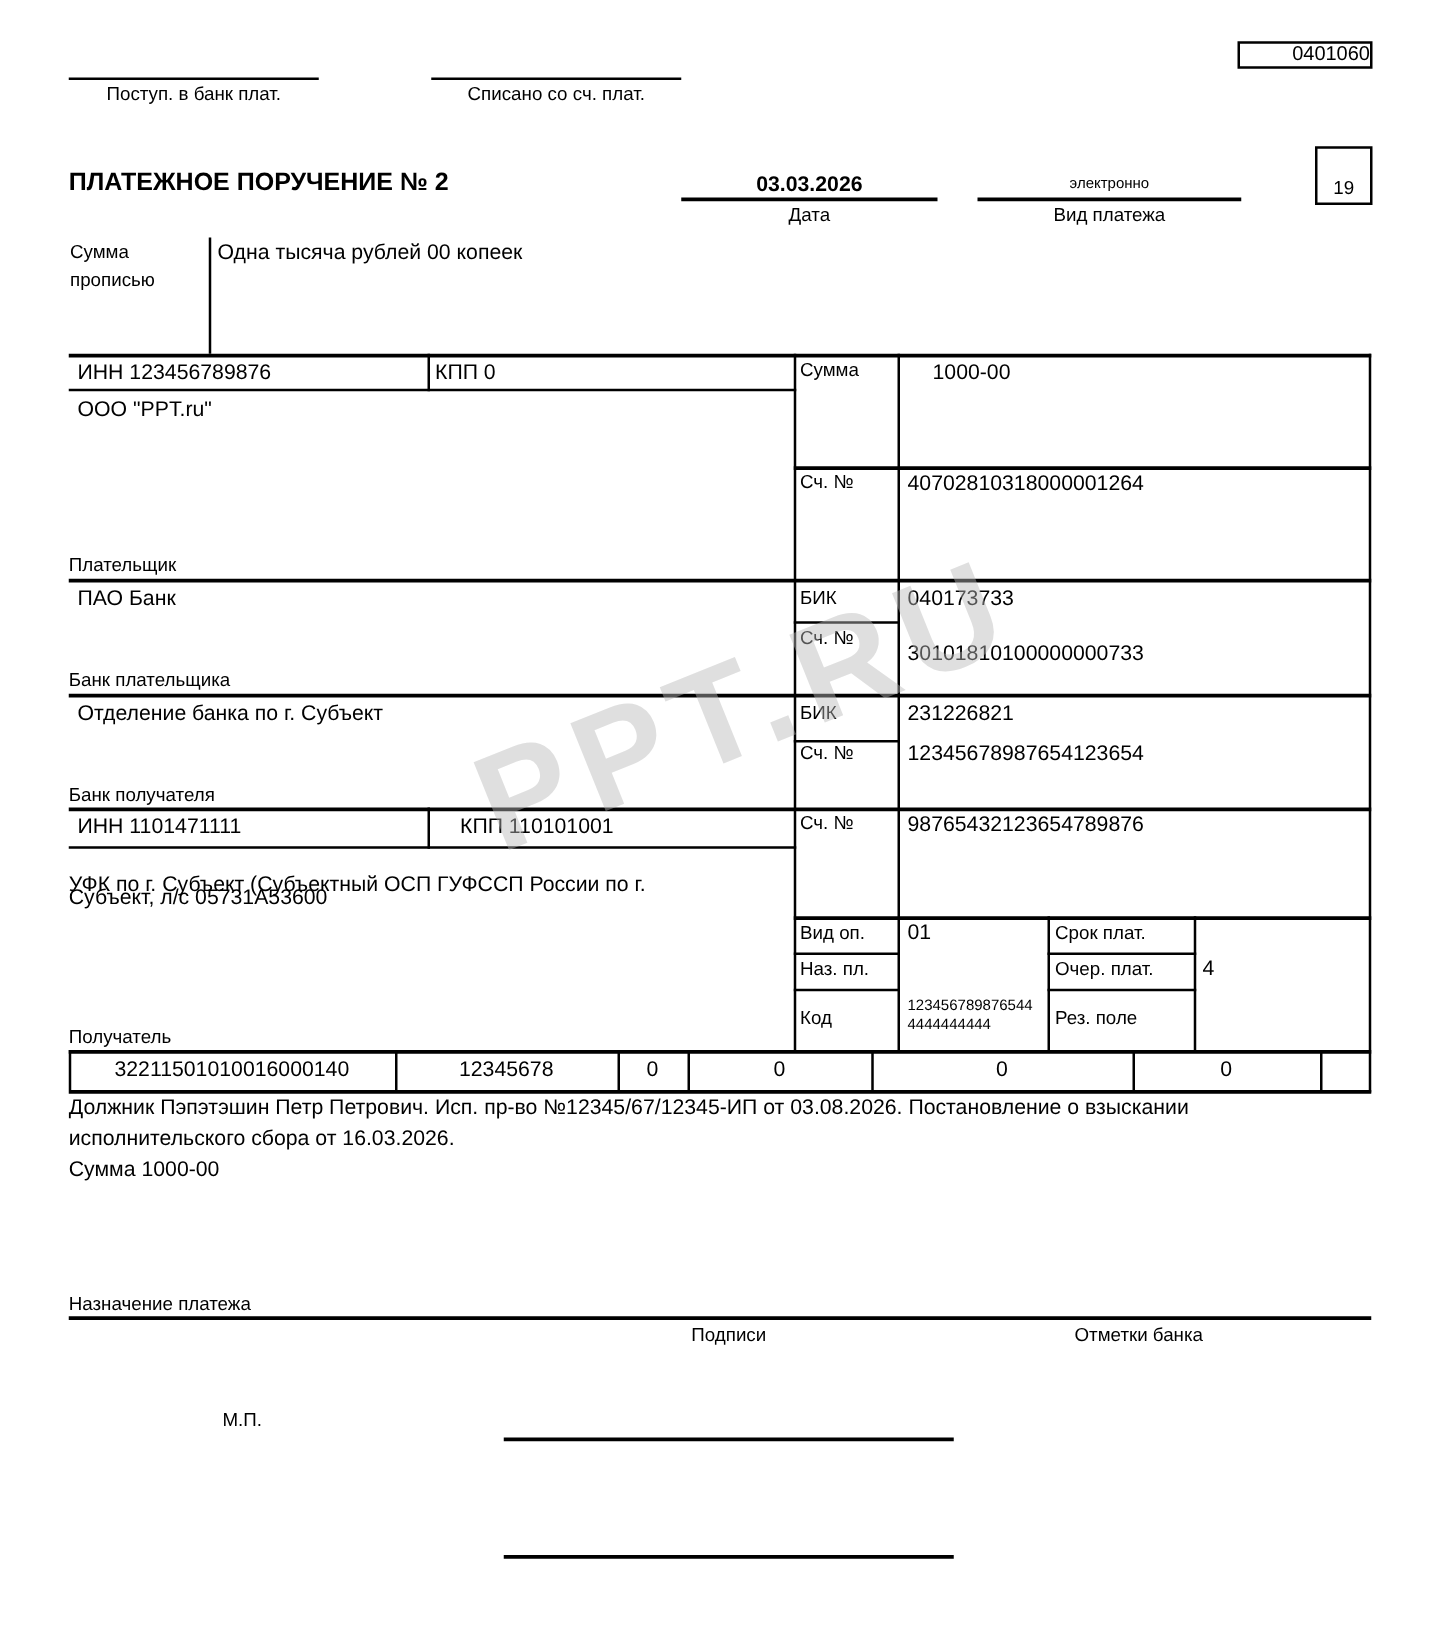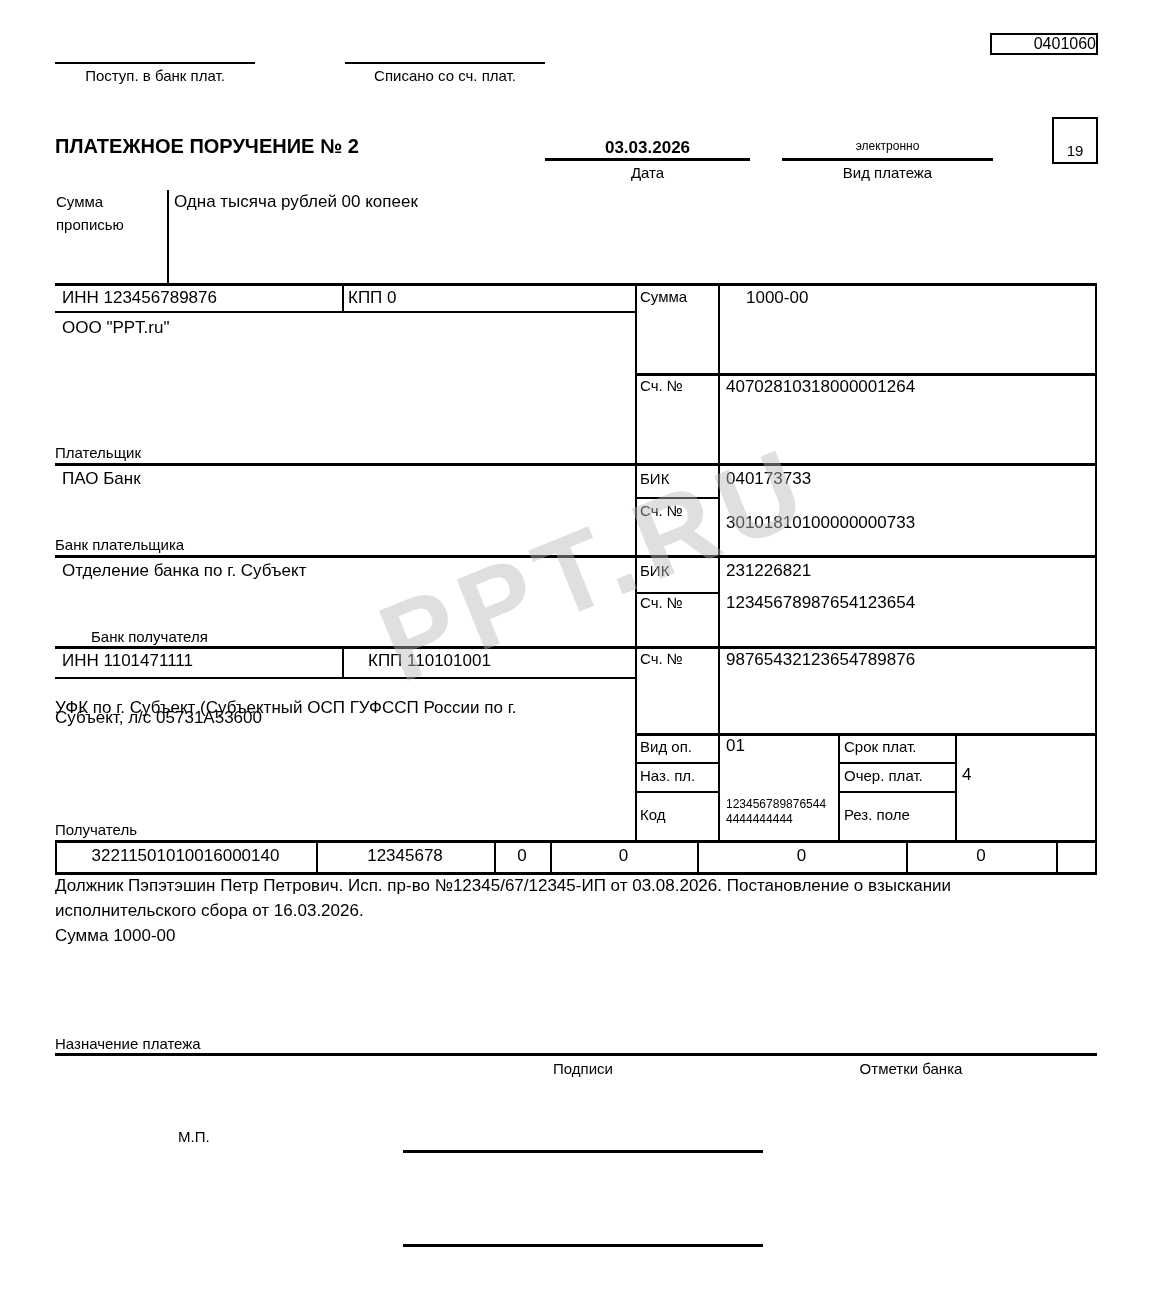--- a/index.html
+++ b/index.html
@@ -100,21 +100,21 @@
   <div class="t val" style="left:726px;top:469px;">040173733</div>
   <div class="t lbl" style="left:640px;top:502px;">Сч. №</div>
   <div class="t val" style="left:726px;top:513px;">30101810100000000733</div>
   <div class="t lbl" style="left:55px;top:536px;">Банк плательщика</div>
 
   <div class="t val" style="left:62px;top:561px;">Отделение банка по г. Субъект</div>
   <div class="t lbl" style="left:640px;top:562px;">БИК</div>
   <div class="t val" style="left:726px;top:561px;">231226821</div>
   <div class="t lbl" style="left:640px;top:594px;">Сч. №</div>
   <div class="t val" style="left:726px;top:593px;">12345678987654123654</div>
-  <div class="t lbl" style="left:55px;top:628px;margin-left:36px;">Банк получателя</div>
+  <div class="t lbl" style="left:55px;top:628px;">Банк получателя</div>
 
   <div class="t val" style="left:62px;top:651px;">ИНН 1101471111</div>
   <div class="t val" style="left:368px;top:651px;">КПП 110101001</div>
   <div class="t lbl" style="left:640px;top:650px;">Сч. №</div>
   <div class="t val" style="left:726px;top:650px;">98765432123654789876</div>
   <div class="t val" style="left:55px;top:698px;">УФК по г. Субъект (Субъектный ОСП ГУФССП России по г.</div>
   <div class="t val" style="left:55px;top:708px;">Субъект, л/с 05731А53600</div>
   <div class="t lbl" style="left:55px;top:821px;">Получатель</div>
 
   <div class="t lbl" style="left:640px;top:738px;">Вид оп.</div>

